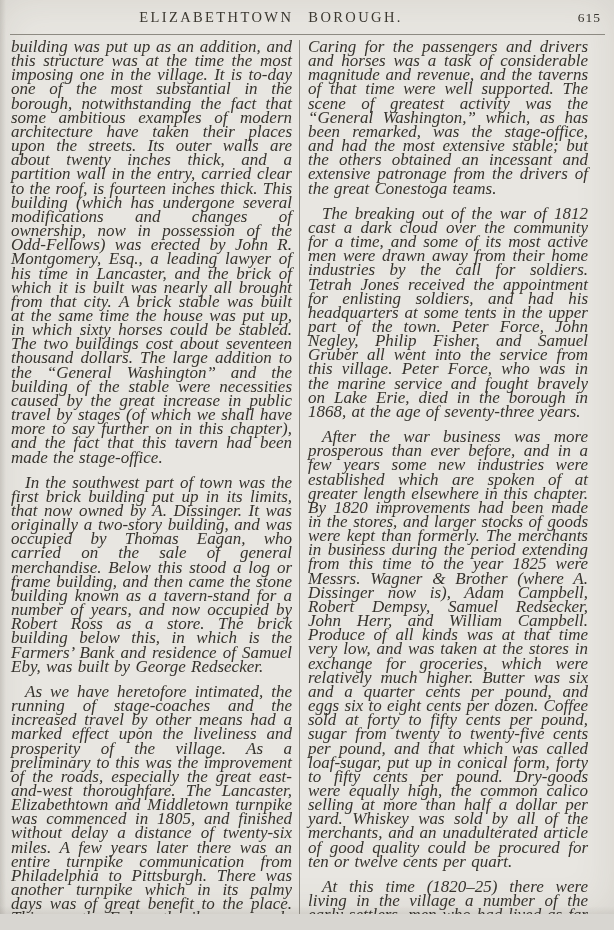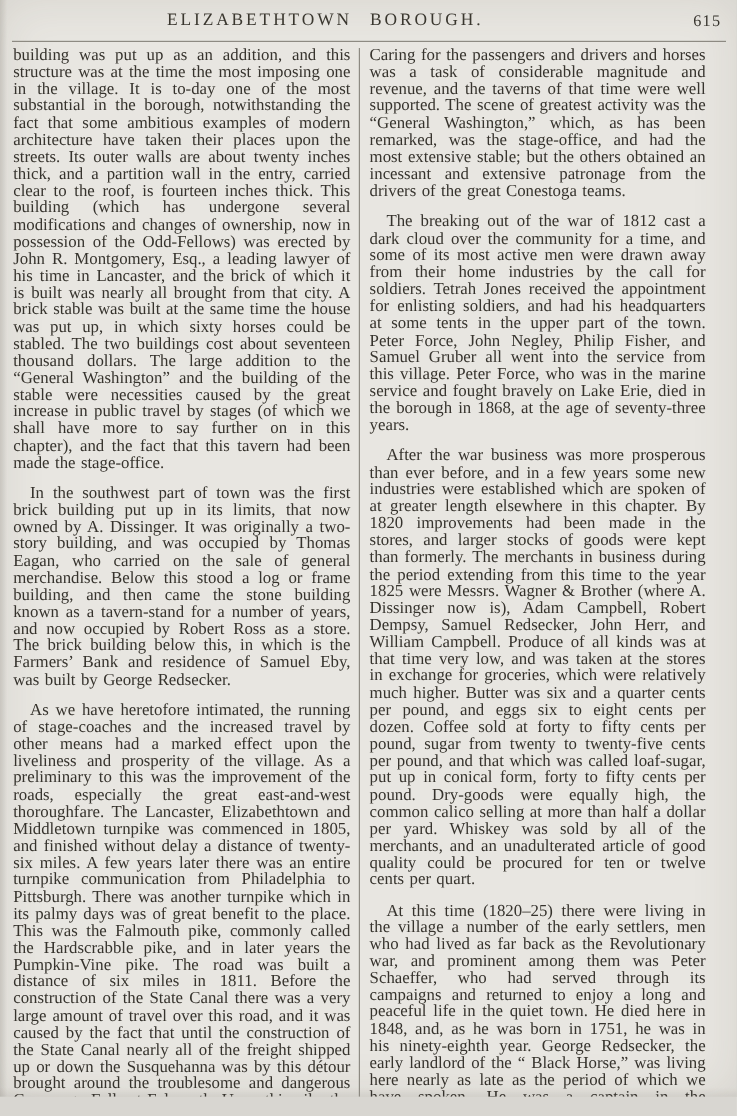--- a/index.html
+++ b/index.html
@@ -60,24 +60,25 @@
   .col-right{padding-left:8px;}
   .col-rule{
     flex:0 0 1px;
     width:1px;
     background:var(--rule);
     margin-bottom:28px;
   }
   .col p{
     margin:0;
     text-align:justify;
-    font-size:14px;
+    font-size:17px;
     line-height:14.15px;
     word-spacing:1px;
     hyphens:manual;
+    font-style:italic;
   }
   .col p.indent{text-indent:14px;margin-top:11px;}
 </style>
 </head>
 <body>
 
 <div class="page">
 
   <header class="pagehead">
     <div class="head-title">ELIZABETHTOWN BOROUGH.</div>

